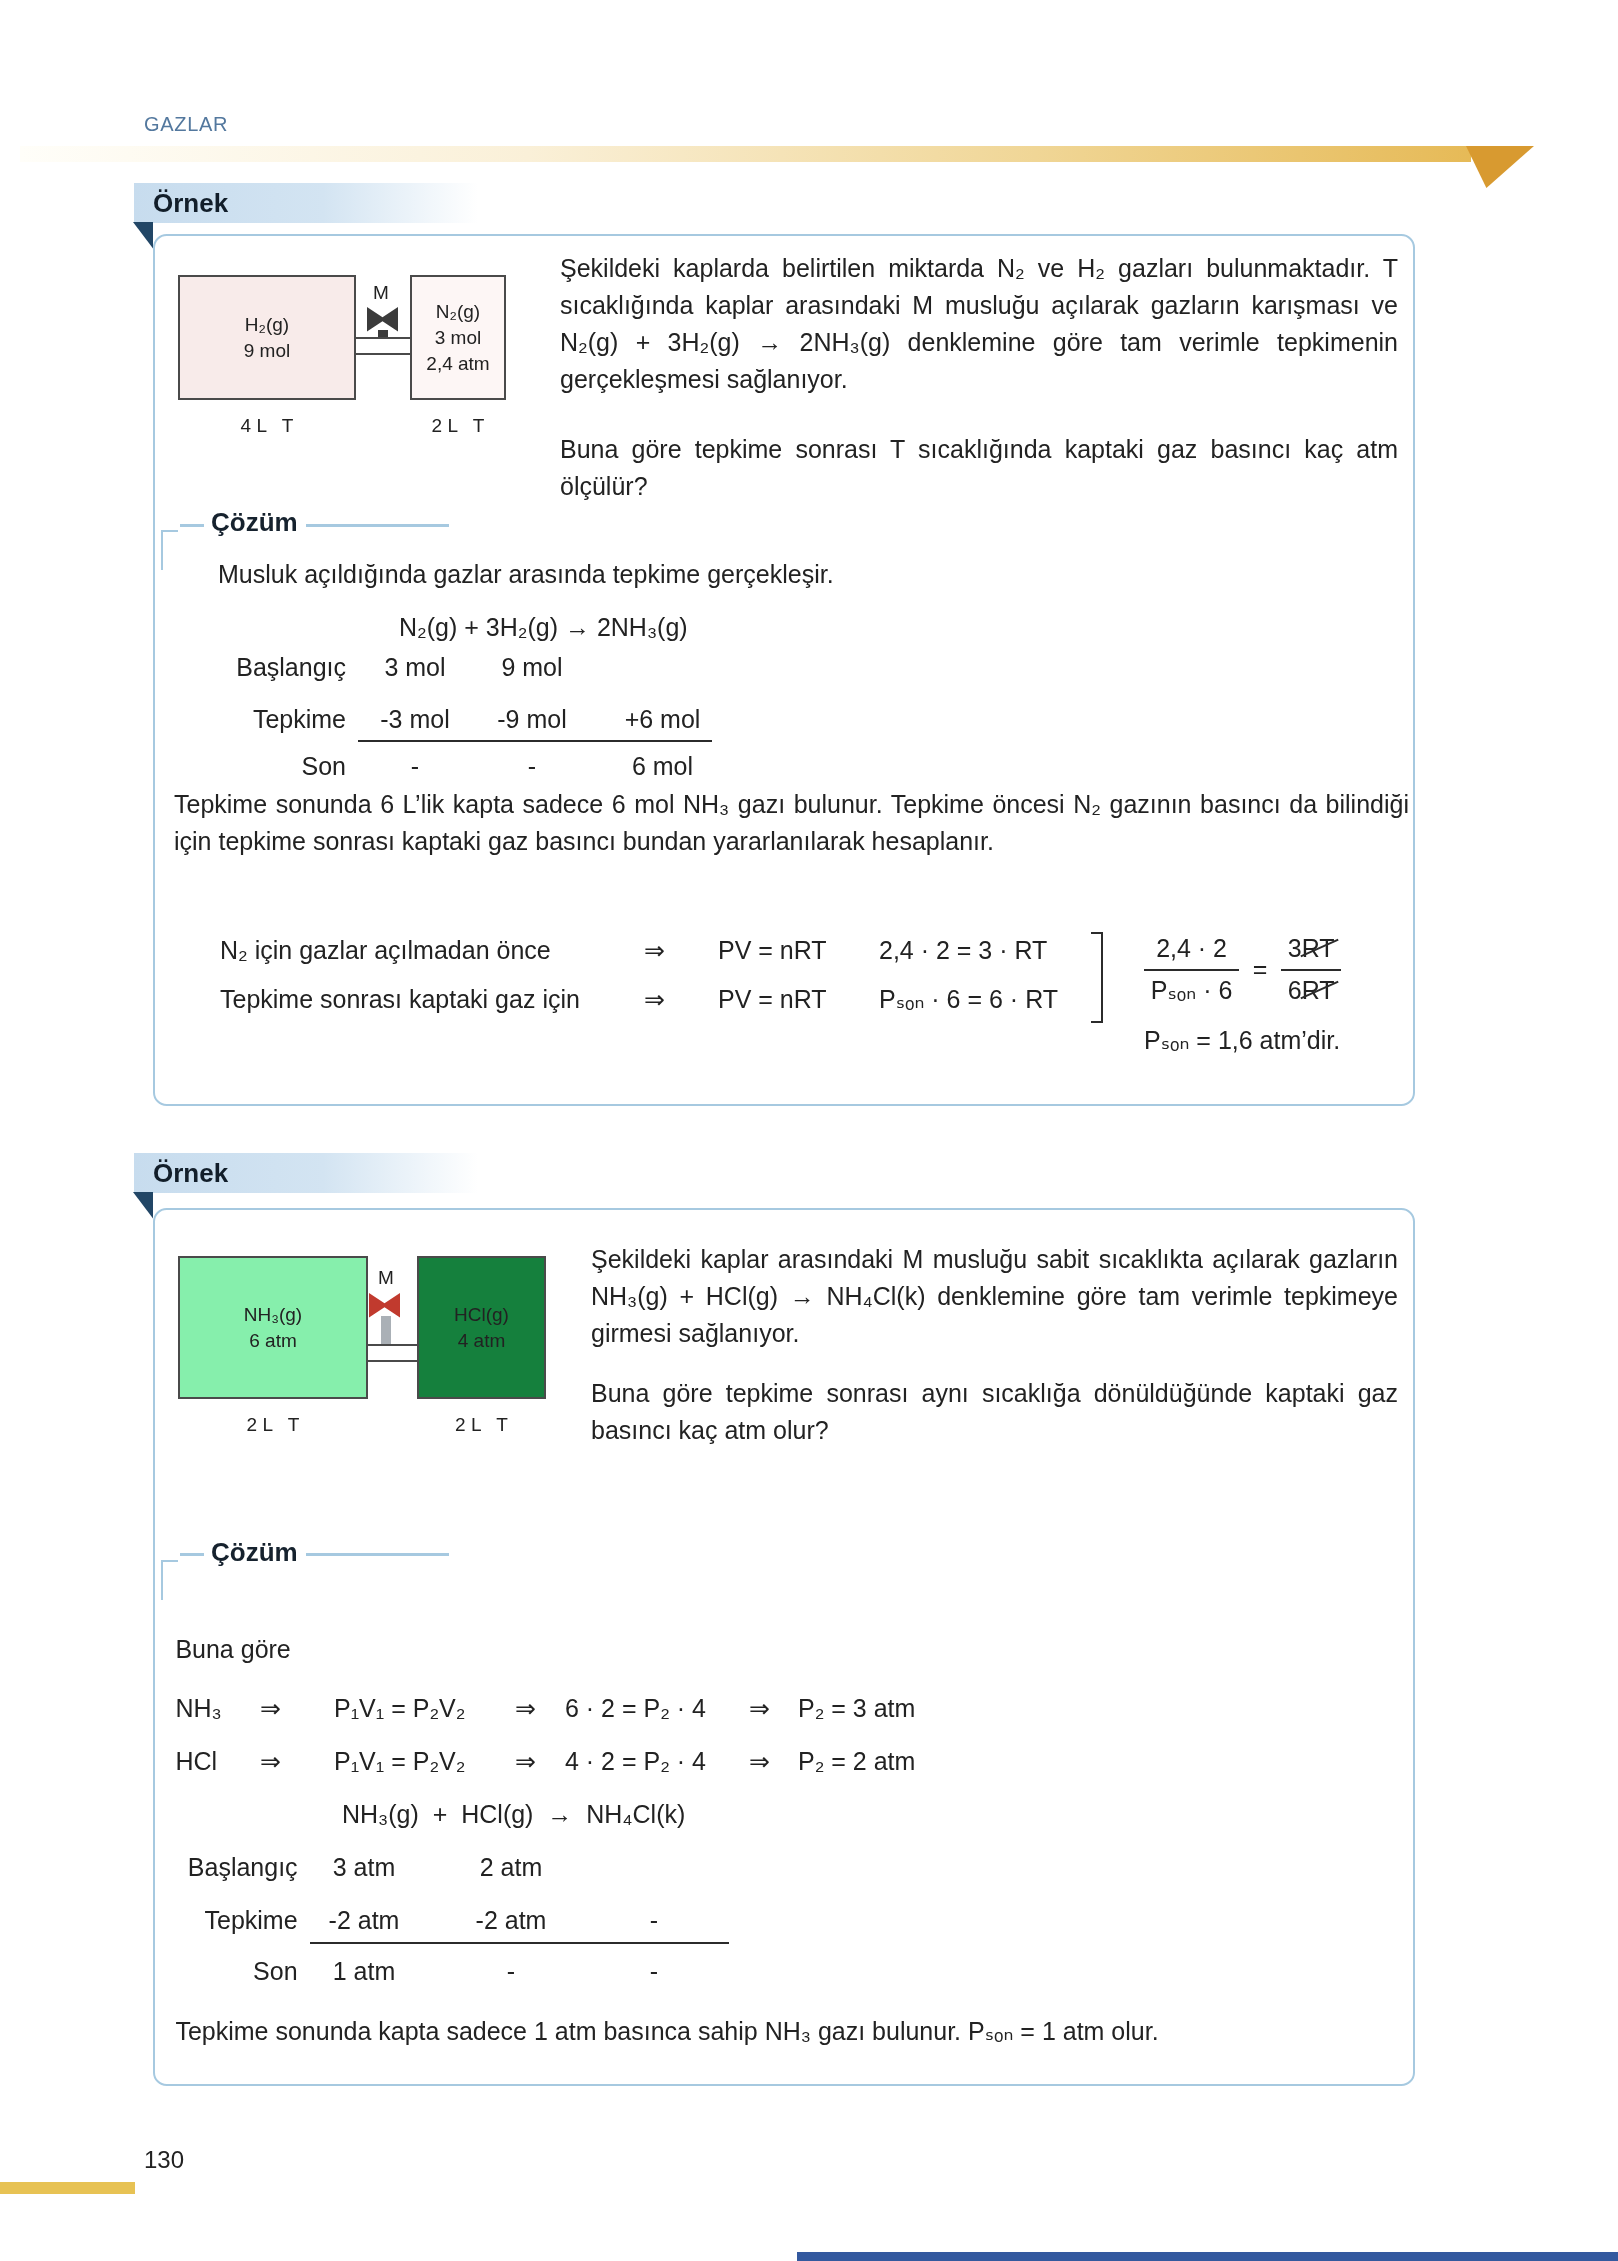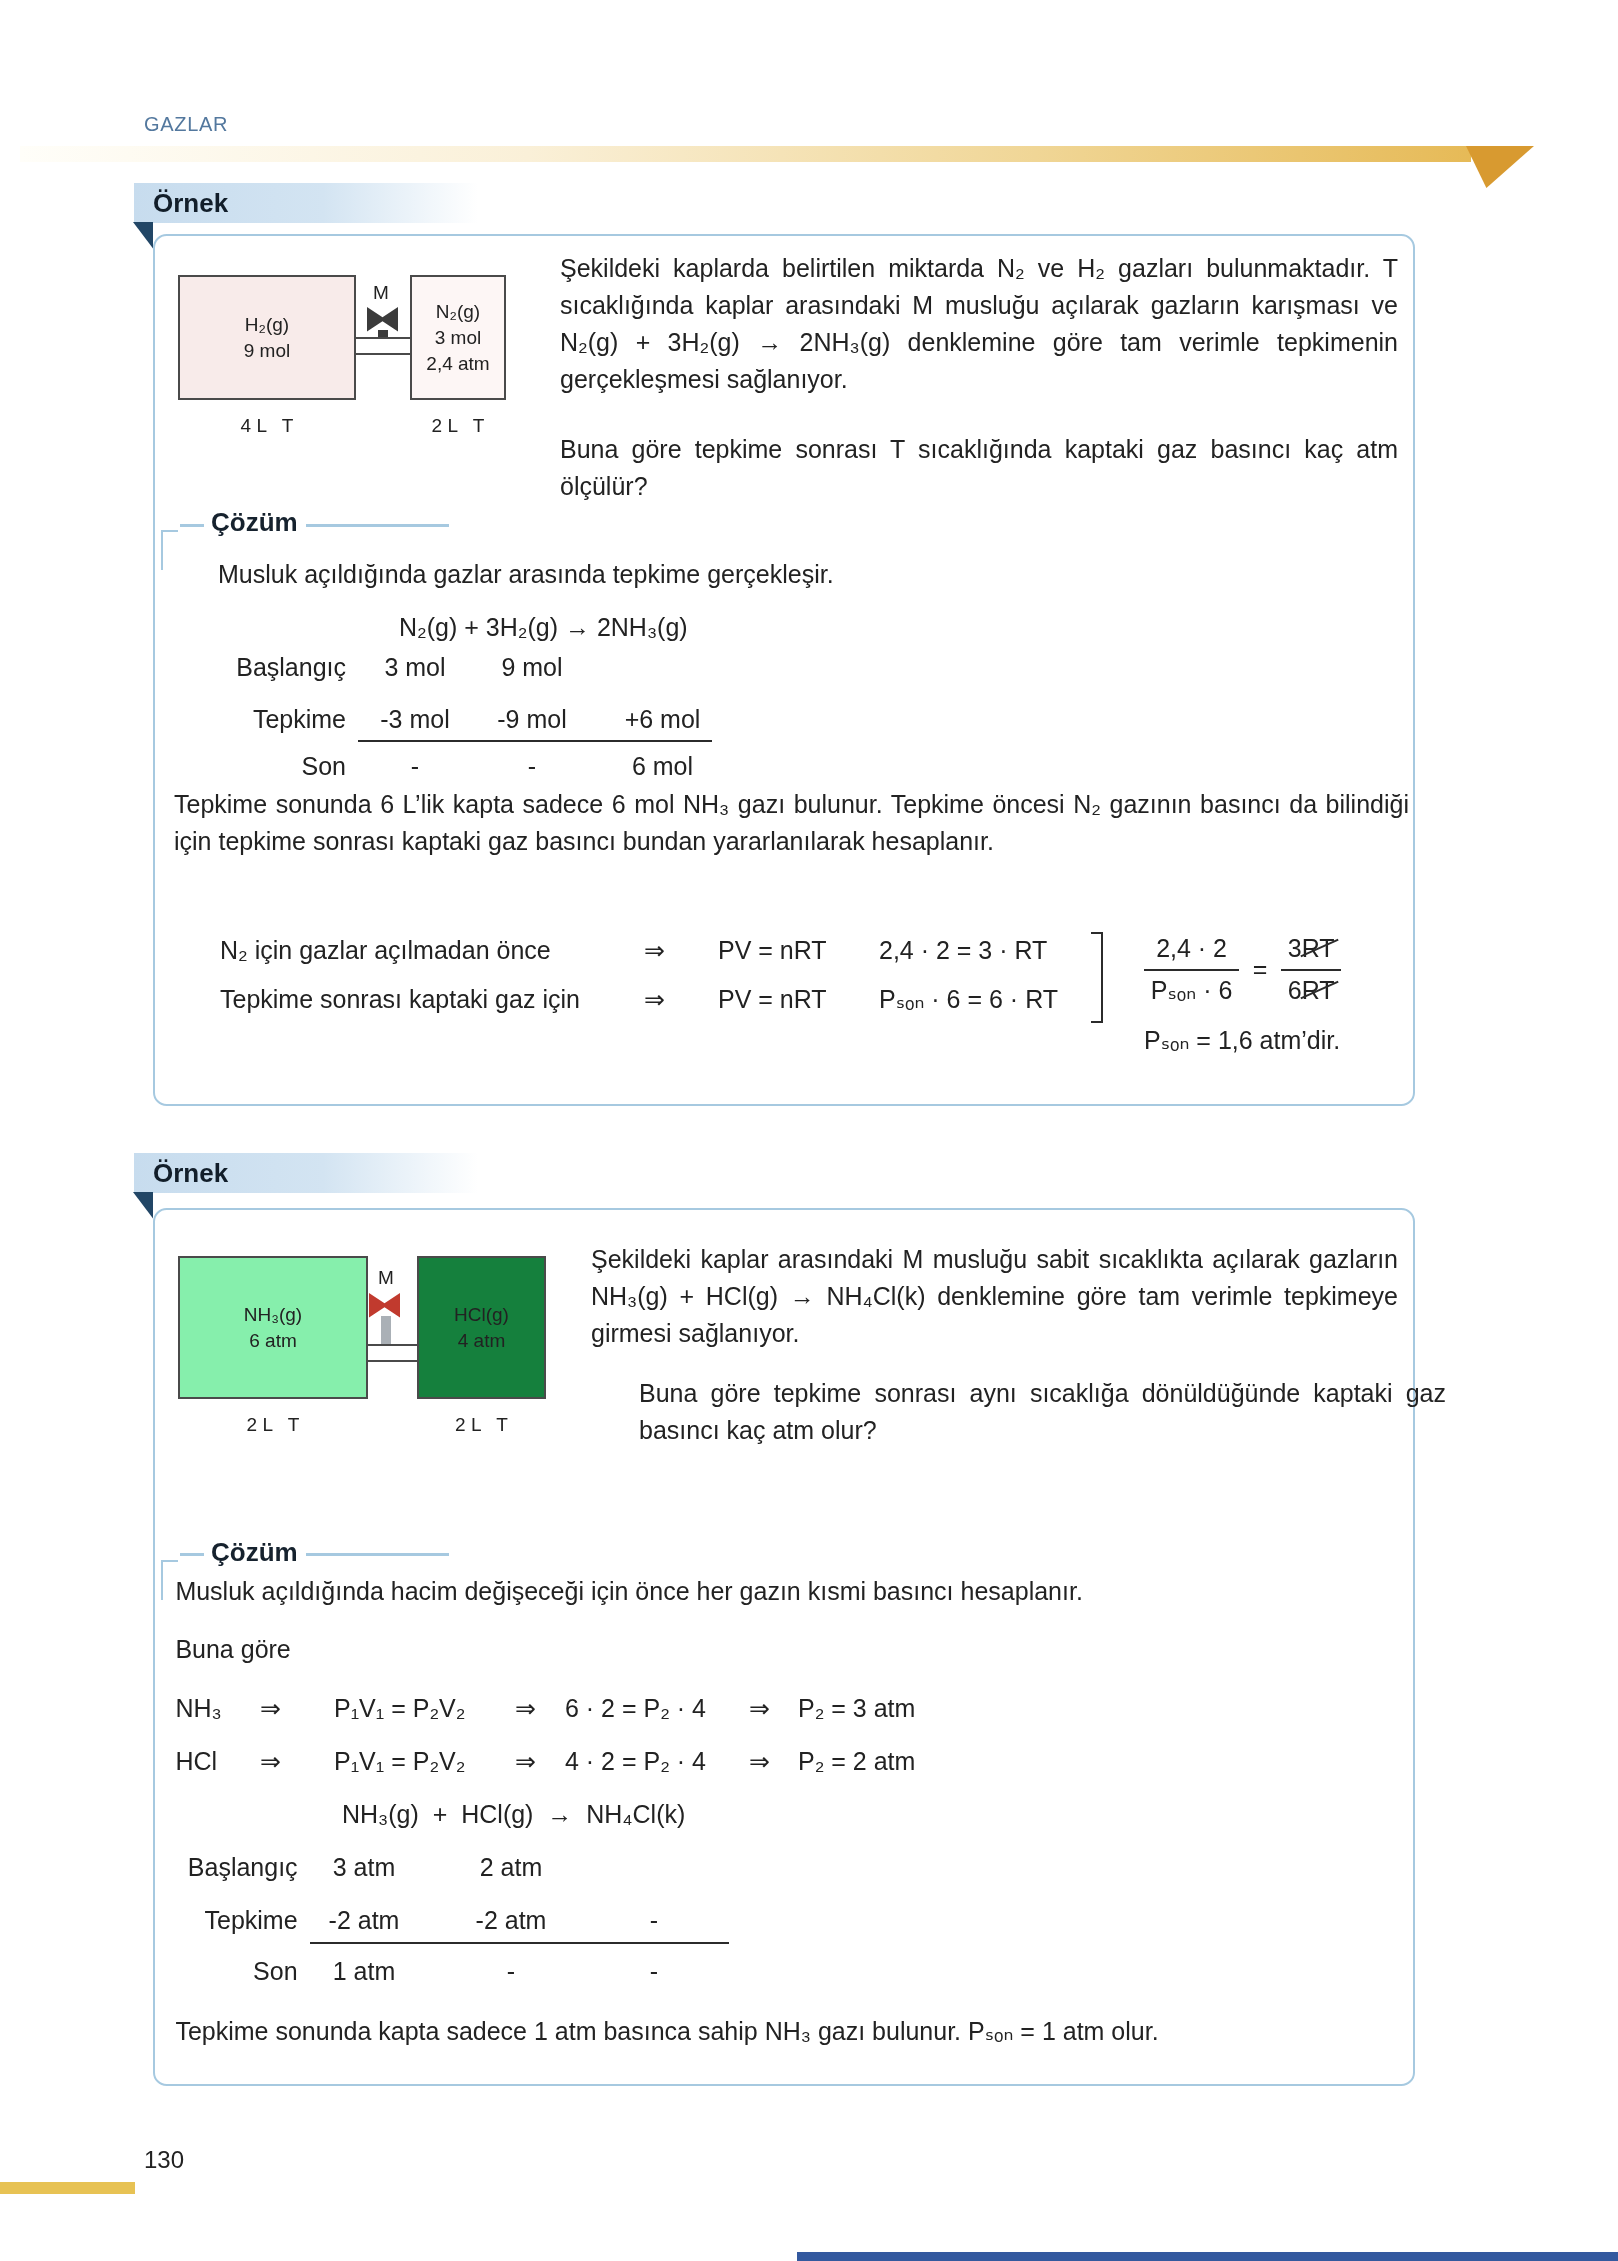--- a/index.html
+++ b/index.html
@@ -50,21 +50,21 @@
   .b1-stem { left:223px; top:94px; width:9.5px; height:8.2px; background:#3b3b3b; }
   .b2-stem { left:226px; top:106px; width:9.5px; height:29px; background:#aab0b6; }
   .pipe { position:absolute; border:2px solid #4a4a4a; background:#fff; }
   .b1-pipe { left:199px; top:101px; width:58px; height:17.7px; }
   .b2-pipe { left:211px; top:134px; width:53px; height:17.7px; }
 
   .problem { position:absolute; font-size:25px; line-height:37px; text-align:justify; }
   .b1-p1 { left:405px; top:13.6px;  width:838px; }
   .b1-p2 { left:405px; top:195px; width:838px; }
   .b2-p1 { left:436px; top:31px;  width:807px; }
-  .b2-p2 { left:436px; top:165px; width:807px;margin-left:48px; }
+  .b2-p2 { left:436px; top:165px; width:807px; }
 
   .cozum { position:absolute; font-size:26px; font-weight:bold; color:#16222e; }
   .b1-cozum { left:56px; top:271px; } .b2-cozum { left:56px; top:327px; }
   .cozum-line { position:absolute; height:2.7px; background:#a6c9e0; }
   .b1-cline-a { left:24.5px;  top:288px; width:24.5px; }
   .b1-cline-b { left:151px; top:288px; width:143px; }
   .b2-cline-a { left:24.5px;  top:343px; width:24.5px; }
   .b2-cline-b { left:151px; top:343px; width:143px; }
   .cozum-bracket { position:absolute; width:17.7px; height:40px; border-left:2.7px solid #a6c9e0; border-top:2.7px solid #a6c9e0; }
   .b1-cbr { left:5.5px; top:294px; } .b2-cbr { left:5.5px; top:350px; }
@@ -240,21 +240,20 @@
   <div class="vessel-caption b2-right-cap">2 L   T</div>
 
   <div class="problem b2-p1">Şekildeki kaplar arasındaki M musluğu sabit sıcaklıkta açılarak gazların NH₃(g) + HCl(g) → NH₄Cl(k) denklemine göre tam verimle tepkimeye girmesi sağlanıyor.</div>
   <div class="problem b2-p2">Buna göre tepkime sonrası aynı sıcaklığa dönüldüğünde kaptaki gaz basıncı kaç atm olur?</div>
 
   <div class="cozum-line b2-cline-a"></div>
   <div class="cozum b2-cozum">Çözüm</div>
   <div class="cozum-line b2-cline-b"></div>
   <div class="cozum-bracket b2-cbr"></div>
 
-  <div class="sol b2-intro">Musluk açıldığında hacim değişeceği için önce her gazın kısmi basıncı hesaplanır.</div>
   <div class="sol b2-intro2">Buna göre</div>
 
   <div class="sol b2-cr0-gas">NH₃</div>
   <div class="sol b2-cr0-a1">⇒</div>
   <div class="sol b2-cr0-f1">P₁V₁ = P₂V₂</div>
   <div class="sol b2-cr0-a2">⇒</div>
   <div class="sol b2-cr0-f2">6 · 2 = P₂ · 4</div>
   <div class="sol b2-cr0-a3">⇒</div>
   <div class="sol b2-cr0-f3">P₂ = 3 atm</div>
 

